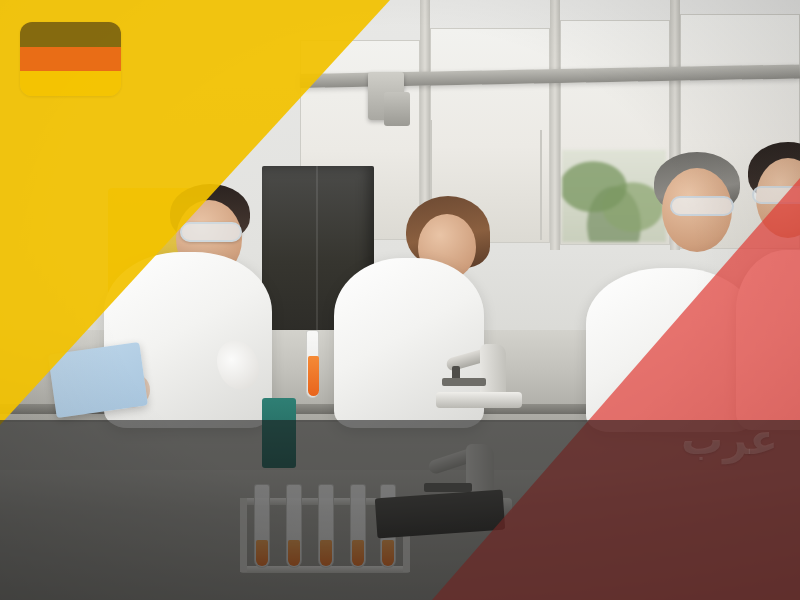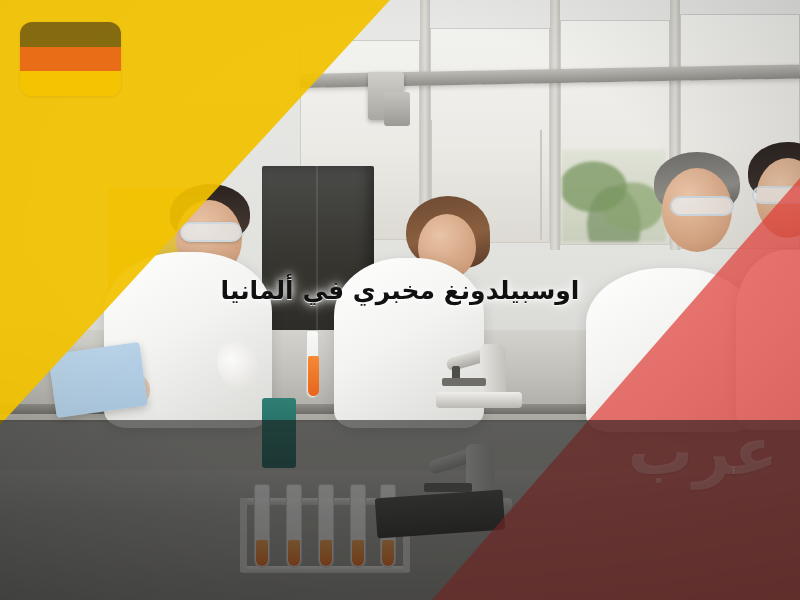--- a/index.html
+++ b/index.html
@@ -324,21 +324,21 @@
   
   .watermark {
     position:absolute; right:22px; top:418px;
     direction:rtl; text-align:center;
     color:rgba(255,255,255,.10);
     font-weight:bold;
     line-height:1.05;
     pointer-events:none;
     text-shadow:0 1px 2px rgba(0,0,0,.10);
   }
-  .wm-top { font-size:65px; }
+  .wm-top { font-size:42px; }
   .wm-bot { font-size:56px; margin-top:-4px; }
 </style>
 </head>
 <body>
 
 <div id="stage">
 
   <div class="photo">
     <div class="wall"></div>
 
@@ -446,15 +446,14 @@
   <div class="watermark">
     <div class="wm-top">عرب</div>
   </div>
 
   <div class="flag">
     <div class="band b1"></div>
     <div class="band b2"></div>
     <div class="band b3"></div>
   </div>
 
-  <div class="title">اوسبيلدونغ مخبري في ألمانيا</div>
 
 </div>
 
 </body></html>

